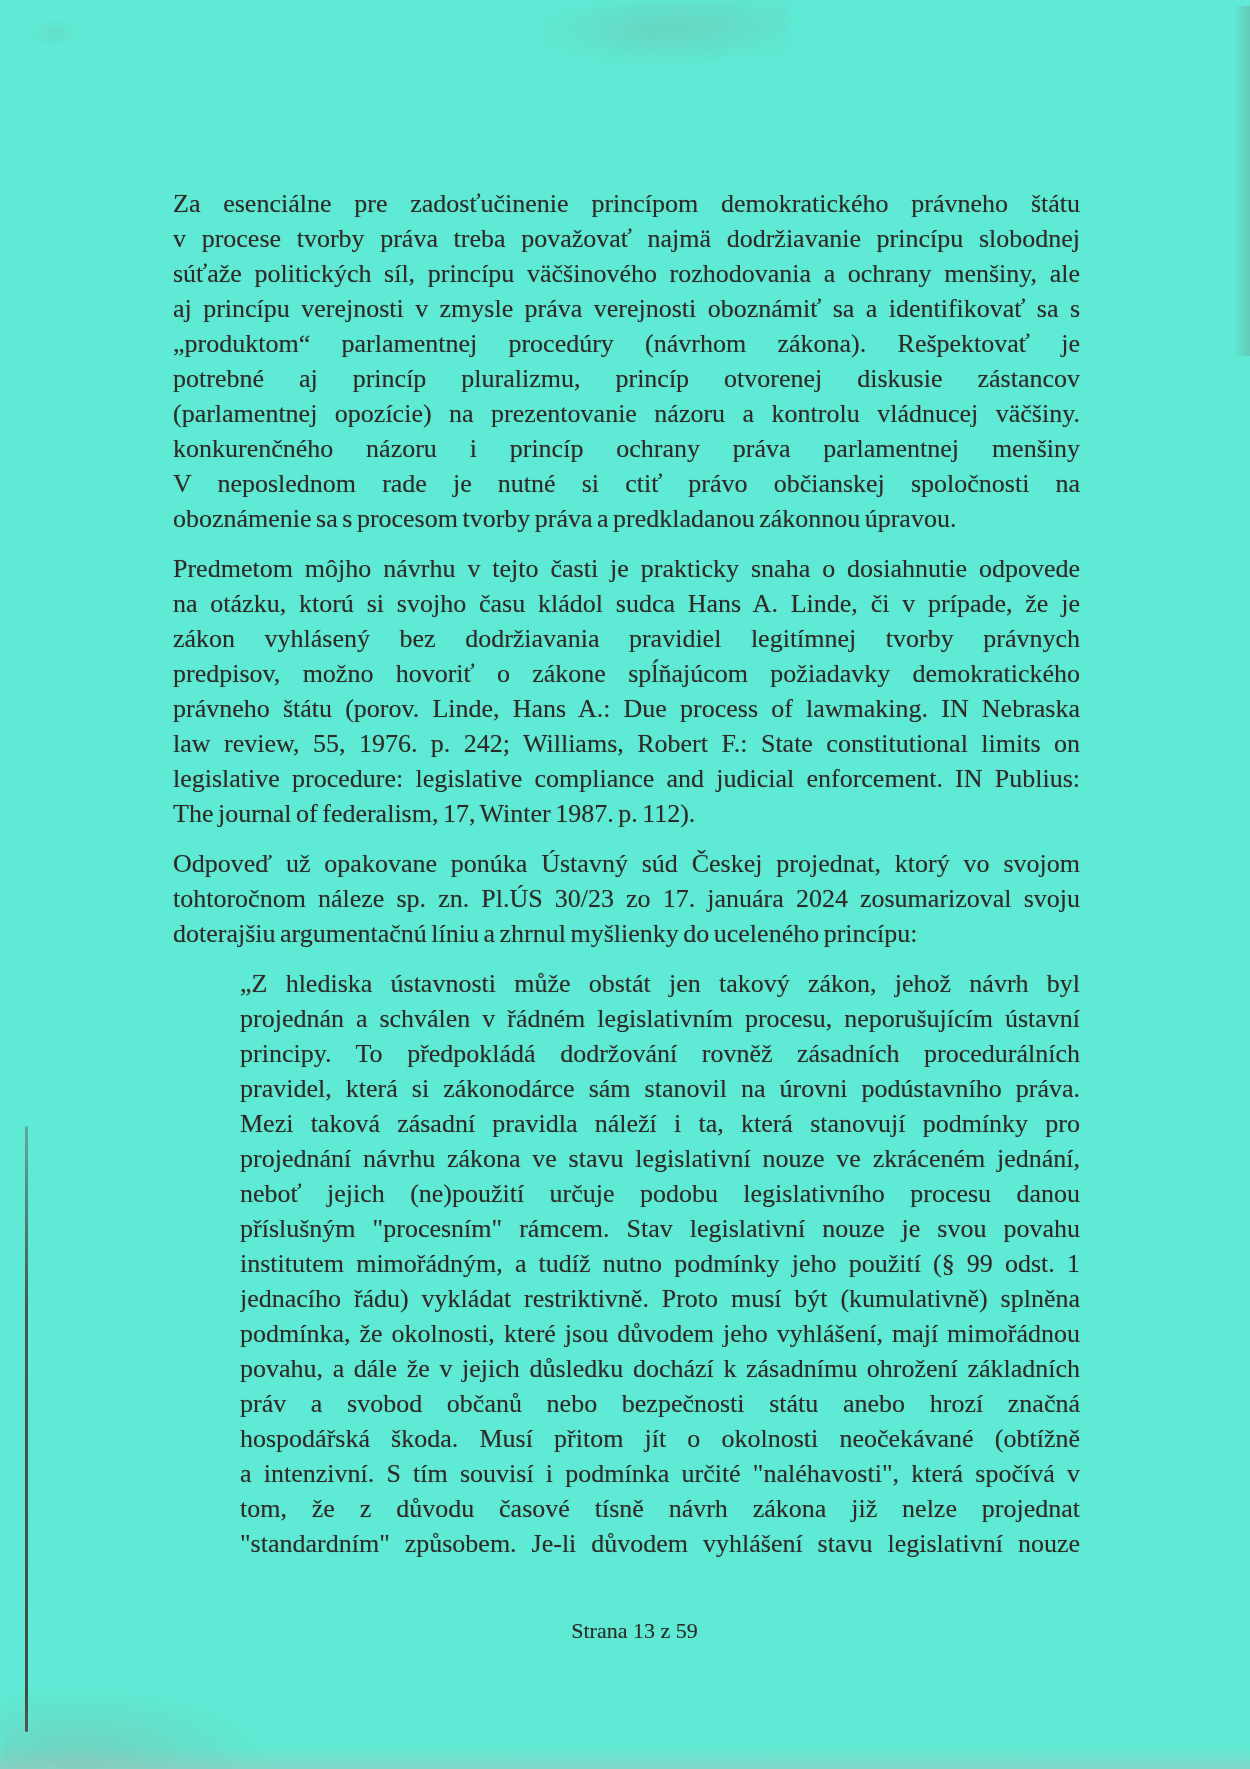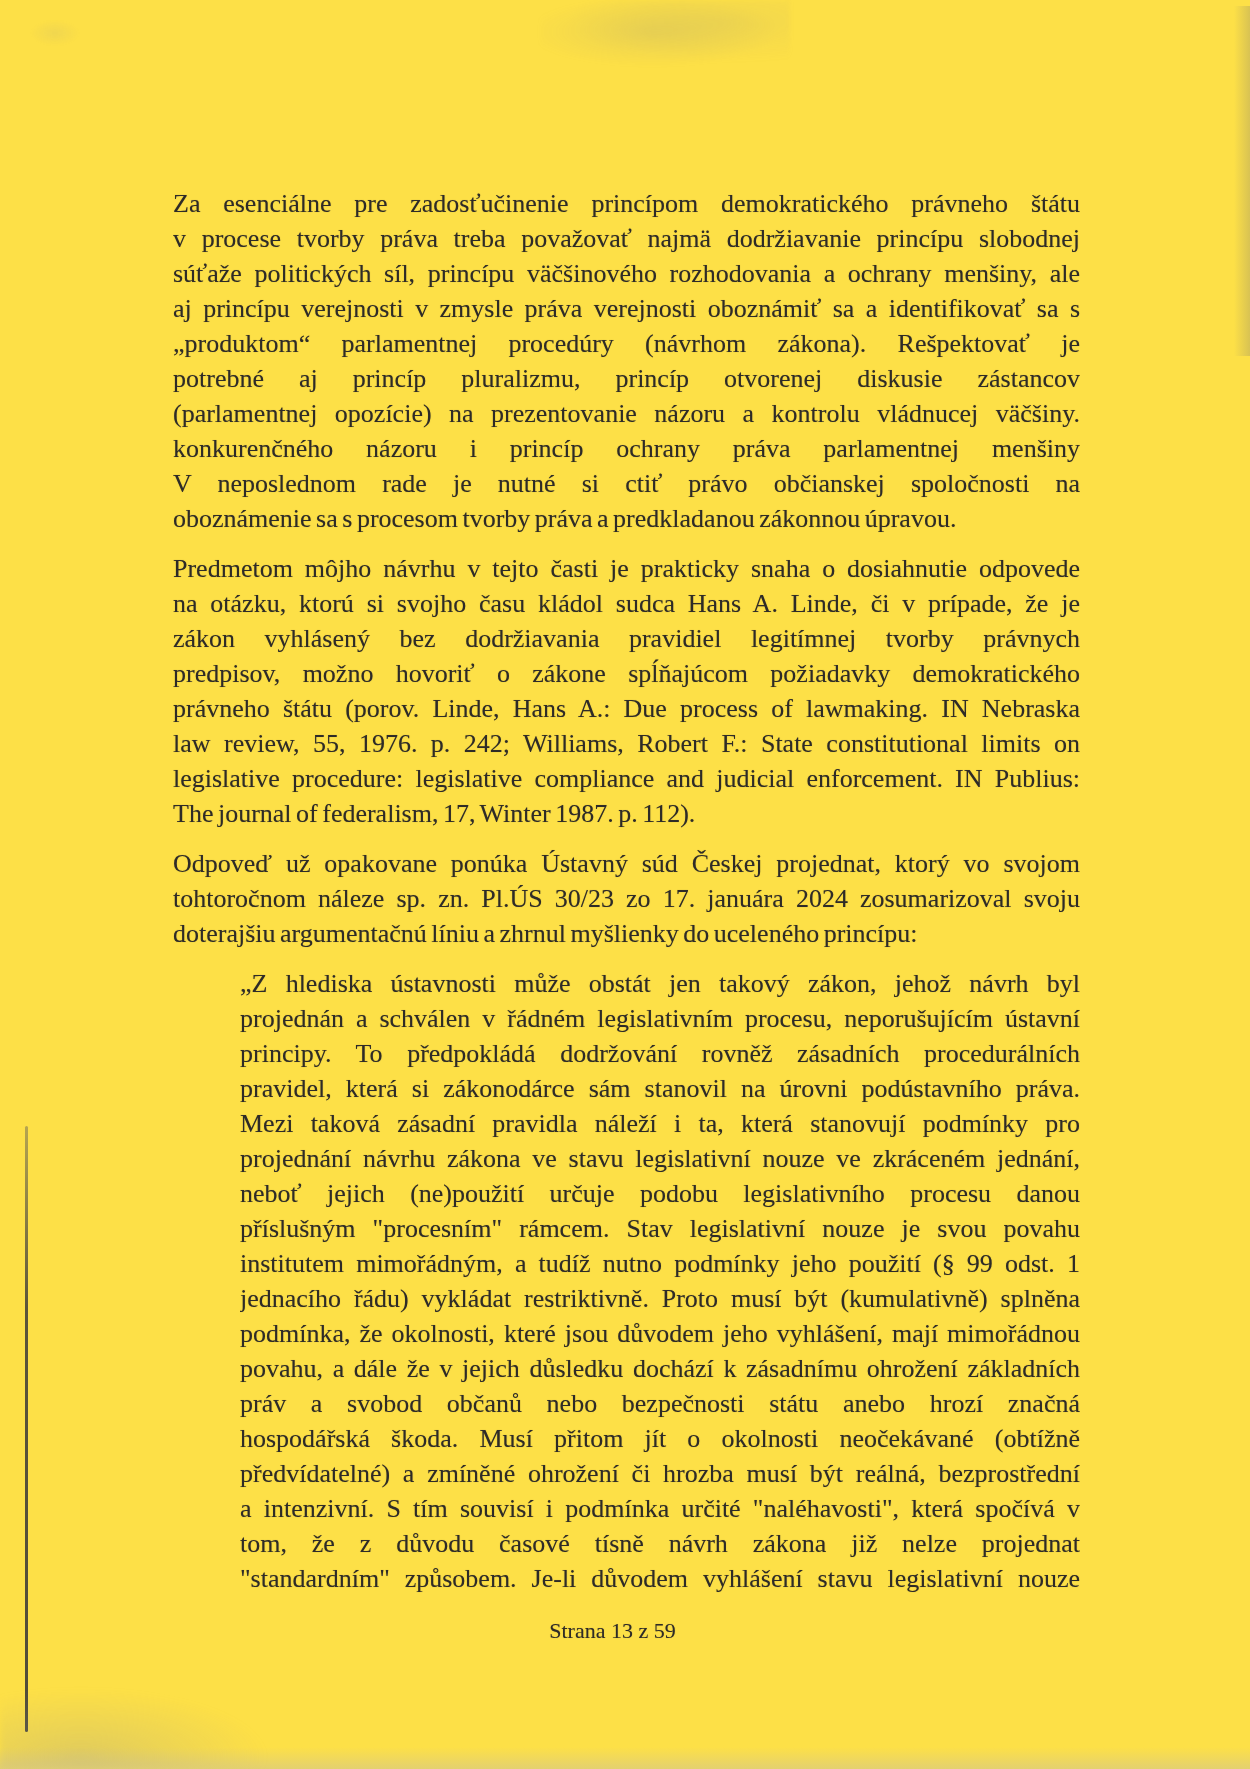--- a/index.html
+++ b/index.html
@@ -1,20 +1,20 @@
 <!DOCTYPE html>
 <html><head>
 <meta charset="utf-8">
 <style>
   html,body{margin:0;padding:0;background:#e9e9e7;}
   .page{
     position:relative;
     width:1250px;height:1769px;
     margin:0 auto;
-    background:#fde047;
+    background:#5eead4;
     overflow:hidden;
     font-family:"Liberation Serif", serif;
     color:#2e2b27;
   }
   .text-block{
     position:absolute;
     left:173px; top:186px; width:907px;
   }
   .para{ margin:0 0 15px 0; }
   .line{
@@ -30,21 +30,21 @@
     text-shadow:0 0 1px rgba(46,43,39,0.35);
   }
   .para.last-left .line:last-child{
     text-align-last:left;
   }
   .para.quote{
     padding-left:67px;
   }
   .footer{
     position:absolute;
-    top:1620px; left:159px; width:907px;
+    top:1620px; left:181px; width:907px;
     text-align:center;
     font-size:22px;
     line-height:22px;
     text-shadow:0 0 1px rgba(46,43,39,0.3);
   }
   
   .smudge-top{
     position:absolute; left:540px; top:0px; width:250px; height:70px;
     background:
       radial-gradient(ellipse at 45% 45%, rgba(140,138,132,0.16), rgba(140,138,132,0) 65%),
@@ -122,21 +122,20 @@
         <div class="line">Mezi taková zásadní pravidla náleží i ta, která stanovují podmínky pro</div>
         <div class="line">projednání návrhu zákona ve stavu legislativní nouze ve zkráceném jednání,</div>
         <div class="line">neboť jejich (ne)použití určuje podobu legislativního procesu danou</div>
         <div class="line">příslušným "procesním" rámcem. Stav legislativní nouze je svou povahu</div>
         <div class="line">institutem mimořádným, a tudíž nutno podmínky jeho použití (§ 99 odst. 1</div>
         <div class="line">jednacího řádu) vykládat restriktivně. Proto musí být (kumulativně) splněna</div>
         <div class="line">podmínka, že okolnosti, které jsou důvodem jeho vyhlášení, mají mimořádnou</div>
         <div class="line">povahu, a dále že v jejich důsledku dochází k zásadnímu ohrožení základních</div>
         <div class="line">práv a svobod občanů nebo bezpečnosti státu anebo hrozí značná</div>
         <div class="line">hospodářská škoda. Musí přitom jít o okolnosti neočekávané (obtížně</div>
-        <div class="line">předvídatelné) a zmíněné ohrožení či hrozba musí být reálná, bezprostřední</div>
         <div class="line">a intenzivní. S tím souvisí i podmínka určité "naléhavosti", která spočívá v</div>
         <div class="line">tom, že z důvodu časové tísně návrh zákona již nelze projednat</div>
         <div class="line">"standardním" způsobem. Je-li důvodem vyhlášení stavu legislativní nouze</div>
       </div>
     </div>
 
   <div class="footer">
     <span>Strana 13 z 59</span>
   </div>
 </div>

